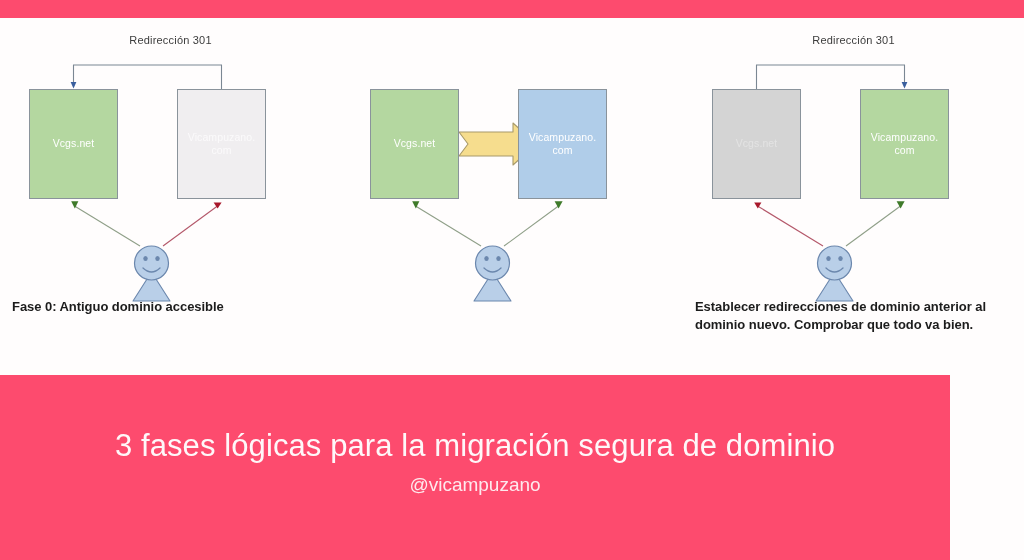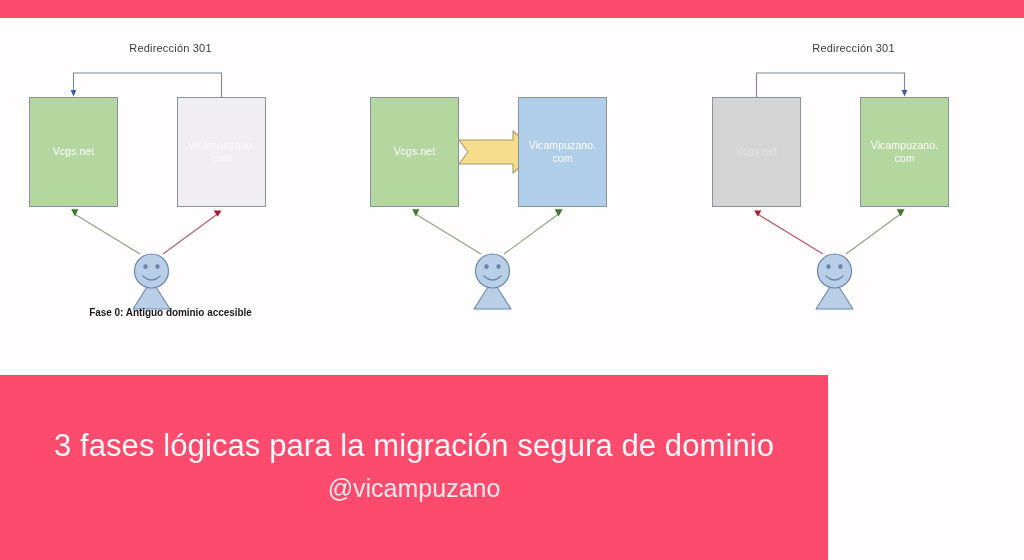--- a/index.html
+++ b/index.html
@@ -27,21 +27,21 @@
     top: 0;
     width: 1024px;
     height: 18px;
     background: #fd4b6e;
   }
 
   .bottom-banner {
     position: absolute;
     left: 0;
     top: 375px;
-    width: 828px;
+    width: 950px;
     height: 185px;
     background: #fd4b6e;
     display: flex;
     flex-direction: column;
     align-items: center;
     justify-content: flex-start;
     padding-top: 52px;
     box-sizing: border-box;
   }
 
@@ -51,34 +51,33 @@
     font-weight: 400;
     letter-spacing: 0.1px;
     line-height: 1.2;
     text-align: center;
     opacity: 0.96;
   }
 
   .banner-handle {
     margin-top: 10px;
     color: #ffffff;
-    font-size: 25px;
+    font-size: 19px;
     font-weight: 400;
     text-align: center;
     opacity: 0.88;
   }
 
   
   .canvas {
     position: absolute;
     left: 0;
     top: 18px;
     width: 1024px;
     height: 357px;
-    margin-top: 8px;
   }
 
   .panel {
     position: absolute;
     top: 0;
     width: 341px;
     height: 357px;
   }
   .panel-0 { left: 0px; }
   .panel-1 { left: 341px; }
@@ -134,22 +133,21 @@
 
   .fill-pale .box-label { color: #fbfafb; }
   .fill-gray .box-label { color: #e3e3e3; }
 
   
   .caption {
     position: absolute;
     top: 280px;
     left: 12px;
     width: 317px;
-    text-align: center;
-    font-size: 10px;
+    font-size: 13px;
     font-weight: bold;
     color: #1c1c1c;
     line-height: 1.42;
     letter-spacing: -0.05px;
   }
 </style>
 </head>
 <body>
 
 <div id="infographic">
@@ -280,20 +278,21 @@
       </svg>
 
       <div class="box box-left fill-gray">
         <span class="box-label">Vcgs.net</span>
       </div>
 
       <div class="box box-right fill-green">
         <span class="box-label">Vicampuzano.com</span>
       </div>
 
+      <div class="caption">Establecer redirecciones de dominio anterior al dominio nuevo. Comprobar que todo va bien.</div>
     </div>
 
   </div>
 
   <div class="bottom-banner">
     <div class="banner-title">3 fases lógicas para la migración segura de dominio</div>
     <div class="banner-handle">@vicampuzano</div>
   </div>
 
 </div>

